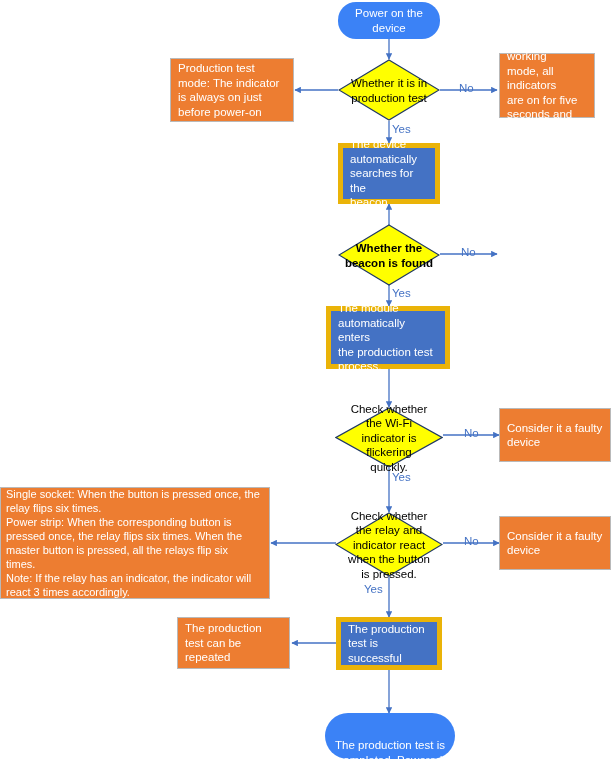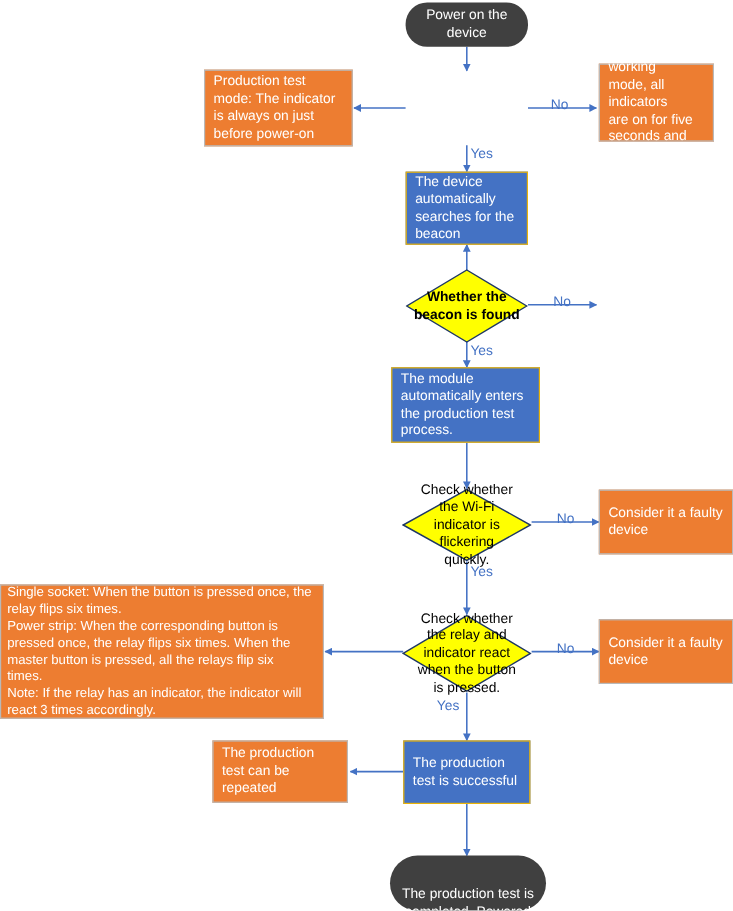--- a/index.html
+++ b/index.html
@@ -23,30 +23,30 @@
     box-sizing: border-box;
     display: flex;
     align-items: center;
     color: #ffffff;
     font-size: 11.5px;
     line-height: 14.5px;
     letter-spacing: 0px;
   }
   
   .terminator {
-    background: #404040;
+    background: #3b82f6;
     border-radius: 18px;
     justify-content: center;
     text-align: center;
     padding: 4px 10px;
   }
   
   .process {
     background: #4472C4;
-    border: 1px solid #eab308;
+    border: 5px solid #eab308;
     justify-content: flex-start;
     text-align: left;
     padding: 5px 7px;
   }
   
   .note {
     background: #ED7D31;
     border: 1px solid #b9b9b9;
     justify-content: flex-start;
     text-align: left;
@@ -134,20 +134,27 @@
 
       <line x1="389" y1="670" x2="389" y2="713"></line>
     </g>
   </svg>
 
   <div class="node terminator" style="left:338px; top:2px; width:102px; height:37px;">
     <span style="white-space:pre-line;">Power on the
 device</span>
   </div>
 
+  <div class="decision" style="left:338px; top:59px; width:102px; height:62px;">
+    <svg width="102" height="62" viewBox="0 0 102 62">
+      <polygon points="51,1 101,31 51,61 1,31" fill="#FFFF00" stroke="#1F3864" stroke-width="1.2"></polygon>
+    </svg>
+    <div class="dlabel" style="width:116px;">Whether it is in
+production test</div>
+  </div>
 
   <div class="node note" style="left:170px; top:58px; width:124px; height:64px;">
     <span style="white-space:pre-line;">Production test
 mode: The indicator
 is always on just
 before power-on</span>
   </div>
 
   <div class="node note" style="left:499px; top:53px; width:96px; height:65px;">
     <span style="white-space:pre-line;">In normal working

